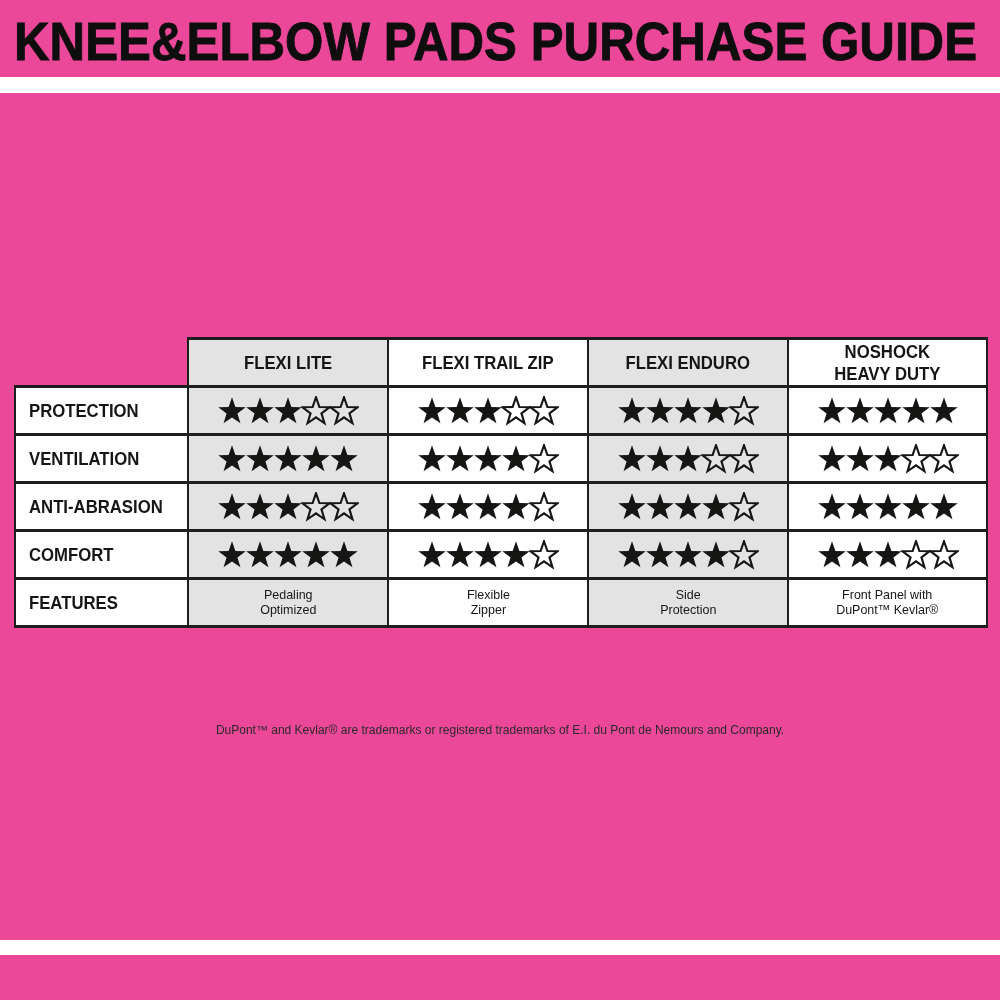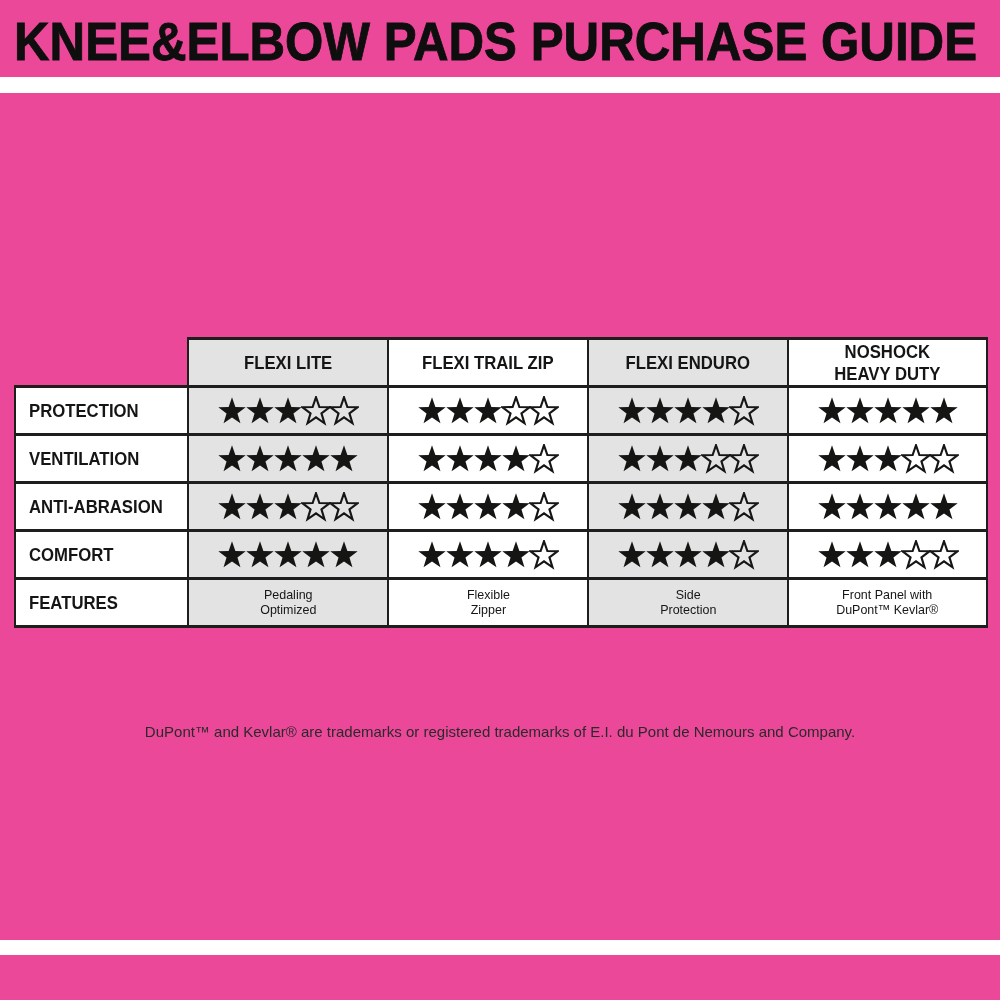--- a/index.html
+++ b/index.html
@@ -81,21 +81,21 @@
     white-space: pre-line;
     line-height: 1.15;
     transform: scaleX(0.96);
     transform-origin: 50% 50%;
   }
 
   
   .footnote {
     position: absolute; top: 630px; left: 0; width: 100%;
     text-align: center;
-    font-size: 15px;
+    font-size: 12px;
     color: #2a2a2a;
   }
 </style>
 </head>
 <body>
 
 <div class="band band-top">
   <div class="title-wrap">
     <span class="title-text">KNEE&amp;ELBOW PADS PURCHASE GUIDE</span>
   </div>

